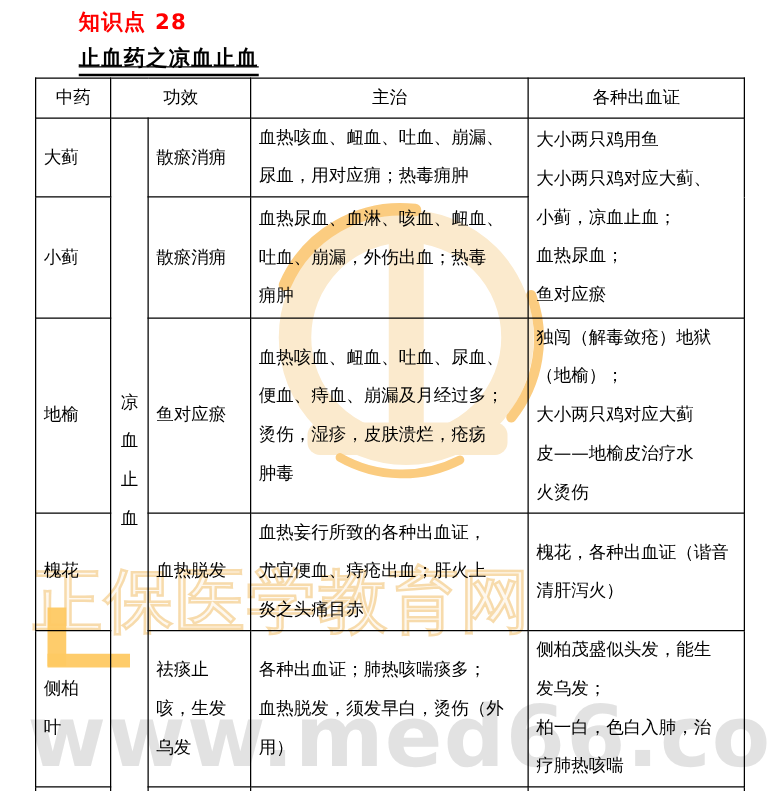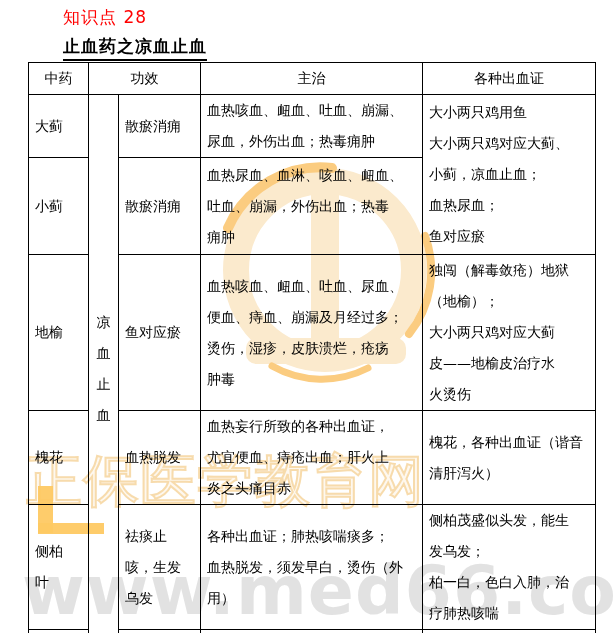--- a/index.html
+++ b/index.html
@@ -1,23 +1,23 @@
 <!DOCTYPE html>
 <html><head>
 <meta charset="utf-8">
 <style>
   html,body{margin:0;padding:0;background:#fff;}
   .page{
     position:relative;width:614px;height:633px;overflow:hidden;background:#fff;
     font-family:"DejaVu Sans","Liberation Sans",sans-serif;color:#000;
   }
   
-  .kicker{position:absolute;left:63px;top:6px;font-size:17px;font-weight:normal;color:#ff0000;letter-spacing:1px;}
+  .kicker{position:absolute;left:63px;top:6px;font-size:17px;font-weight:bold;color:#ff0000;letter-spacing:1px;}
   .subtitle{position:absolute;left:63px;top:35px;font-size:17px;font-weight:bold;color:#000;
-    border-bottom:2px solid #000;padding-bottom:1px;letter-spacing:1px;}
+    border-bottom:2px solid #000;padding-bottom:1px;letter-spacing:1px;text-decoration:underline;}
   
   .watermark{position:absolute;left:0;top:0;width:614px;height:633px;z-index:0;pointer-events:none;}
   .wm-logo{position:absolute;left:0;top:0;}
   .wm-site{position:absolute;left:26px;top:444px;font-size:56px;font-weight:normal;white-space:nowrap;
     letter-spacing:1px;color:rgba(253,242,226,0.55);-webkit-text-stroke:2px rgba(247,217,168,0.95);}
   .wm-url{position:absolute;left:22px;top:551px;font-size:68px;font-weight:bold;white-space:nowrap;
     letter-spacing:1px;color:#dcdcdc;opacity:0.8;}
   .wm-accent-v{position:absolute;left:38px;top:486px;width:15px;height:47px;background:#fec963;opacity:0.95;}
   .wm-accent-h{position:absolute;left:38px;top:523px;width:66px;height:11px;background:#fec963;opacity:0.95;}
   
@@ -68,21 +68,21 @@
       <td class="hd">各种出血证</td>
     </tr>
     <tr style="height:63px">
       <td class="herb">大蓟</td>
       <td class="vcat" rowspan="6">凉
 血
 止
 血</td>
       <td>散瘀消痈</td>
       <td>血热咳血、衄血、吐血、崩漏、
-尿血，外伤出血；热毒痈肿</td>
+尿血，用对应痈；热毒痈肿</td>
       <td rowspan="2">大小两只鸡用鱼
 大小两只鸡对应大蓟、
 小蓟，凉血止血；
 血热尿血；
 鱼对应瘀</td>
     </tr>
     <tr style="height:97px">
       <td class="herb">小蓟</td>
       <td>散瘀消痈</td>
       <td>血热尿血、血淋、咳血、衄血、

